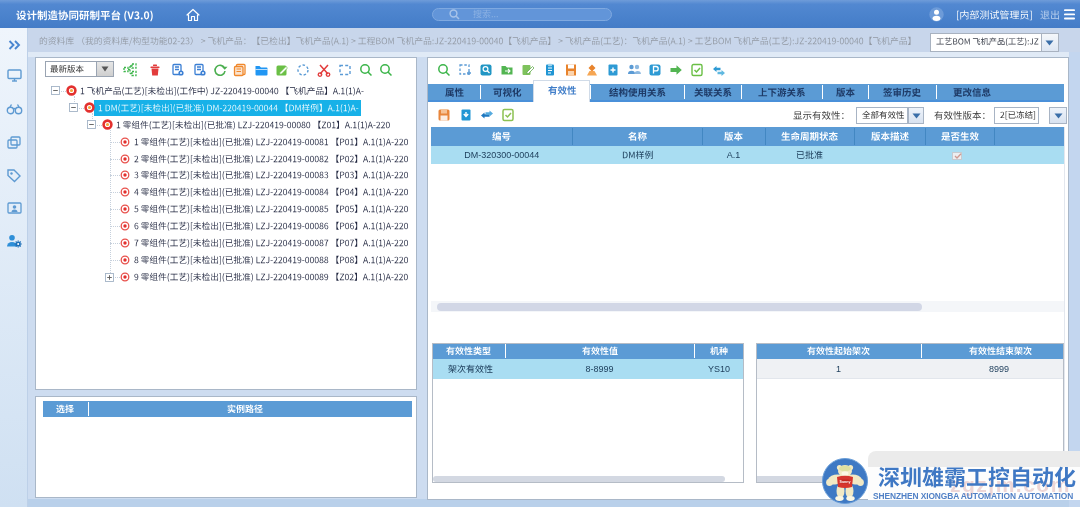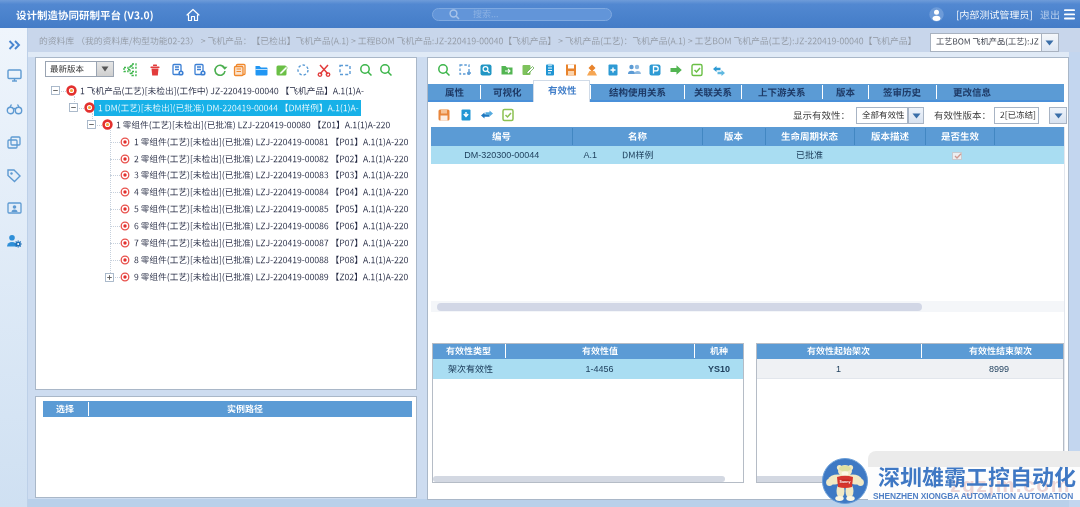--- a/index.html
+++ b/index.html
@@ -1581,21 +1581,21 @@
 <div style="position:absolute;left:431px;top:145.5px;width:633px;height:18.5px;background:#a9ddf2;"></div>
 <div style="position:absolute;left:351.7px;top:147.5px;width:300px;height:14px;line-height:14px;font-size:9.0px;font-weight:normal;color:#1c3d5a;text-align:center;letter-spacing:0.00px;z-index:5;white-space:nowrap">DM-320300-00044</div>
 <svg class="tx" style="left:620.8px;top:147.5px;z-index:5" width="33" height="14">
     <g fill="#1c3d5a" transform="translate(1,10.24) scale(0.00900,-0.00900)">
       <use href="#g170" x="0"></use>
       <use href="#g78" x="688"></use>
       <use href="#g171" x="1500"></use>
       <use href="#g172" x="2500"></use>
     </g>
   </svg>
-<div style="position:absolute;left:583.5px;top:147.5px;width:300px;height:14px;line-height:14px;font-size:9.0px;font-weight:normal;color:#1c3d5a;text-align:left;letter-spacing:0.00px;z-index:5;white-space:nowrap">A.1</div>
+<div style="position:absolute;left:583.5px;top:147.5px;width:300px;height:14px;line-height:14px;font-size:9.0px;font-weight:normal;color:#1c3d5a;text-align:center;letter-spacing:0.00px;z-index:5;white-space:nowrap">A.1</div>
 <svg class="tx" style="left:794.8px;top:147.5px;z-index:5" width="29" height="14">
     <g fill="#1c3d5a" transform="translate(1,10.24) scale(0.00900,-0.00900)">
       <use href="#g153" x="0"></use>
       <use href="#g173" x="1000"></use>
       <use href="#g174" x="2000"></use>
     </g>
   </svg>
 <div style="position:absolute;left:952px;top:151.5px;width:10px;height:8px;background:#eceef0;border:1px solid #c6cacf;box-sizing:border-box"></div>
 <svg class="tx" style="left:953.5px;top:152.5px" width="8" height="6" viewBox="0 0 8 6">
     <path d="M1 3 L3 5 L7 0.8" fill="none" stroke="#cf9a92" stroke-width="1.3"></path>
@@ -1632,22 +1632,22 @@
 <div style="position:absolute;left:433px;top:359px;width:310px;height:19.5px;background:#a9ddf2;"></div>
 <svg class="tx" style="left:446.5px;top:361.5px;z-index:5" width="47" height="14">
     <g fill="#1c3d5a" transform="translate(1,10.24) scale(0.00900,-0.00900)">
       <use href="#g180" x="0"></use>
       <use href="#g181" x="1000"></use>
       <use href="#g147" x="2000"></use>
       <use href="#g148" x="3000"></use>
       <use href="#g149" x="4000"></use>
     </g>
   </svg>
-<div style="position:absolute;left:449.5px;top:361.5px;width:300px;height:14px;line-height:14px;font-size:9.0px;font-weight:normal;color:#1c3d5a;text-align:center;letter-spacing:0.00px;z-index:5;white-space:nowrap">1-4456</div>
-<div style="position:absolute;left:569.0px;top:361.5px;width:300px;height:14px;line-height:14px;font-size:9.0px;font-weight:bold;color:#1c3d5a;text-align:center;letter-spacing:0.00px;z-index:5;white-space:nowrap">YS10</div>
+<div style="position:absolute;left:449.5px;top:361.5px;width:300px;height:14px;line-height:14px;font-size:9.0px;font-weight:normal;color:#1c3d5a;text-align:center;letter-spacing:0.00px;z-index:5;white-space:nowrap">8-8999</div>
+<div style="position:absolute;left:569.0px;top:361.5px;width:300px;height:14px;line-height:14px;font-size:9.0px;font-weight:normal;color:#1c3d5a;text-align:center;letter-spacing:0.00px;z-index:5;white-space:nowrap">YS10</div>
 <div style="position:absolute;left:433px;top:475.5px;width:292px;height:6.5px;background:#d3d8e2;border-radius:3px"></div>
 <div style="position:absolute;left:756px;top:342.5px;width:308px;height:140px;background:#fff;border:1px solid #b5bcc6;box-sizing:border-box"></div>
 <div style="position:absolute;left:757px;top:343.5px;width:306px;height:15.5px;background:#5b9bd5;"></div>
 <div style="position:absolute;left:921px;top:344px;width:1px;height:14px;background:#fff"></div>
 <svg class="tx" style="left:806.0px;top:344.0px;z-index:5" width="65" height="14">
     <g fill="#fff" transform="translate(1,10.24) scale(0.00900,-0.00900)">
       <use href="#g123" x="0"></use>
       <use href="#g124" x="1000"></use>
       <use href="#g119" x="2000"></use>
       <use href="#g182" x="3000"></use>

